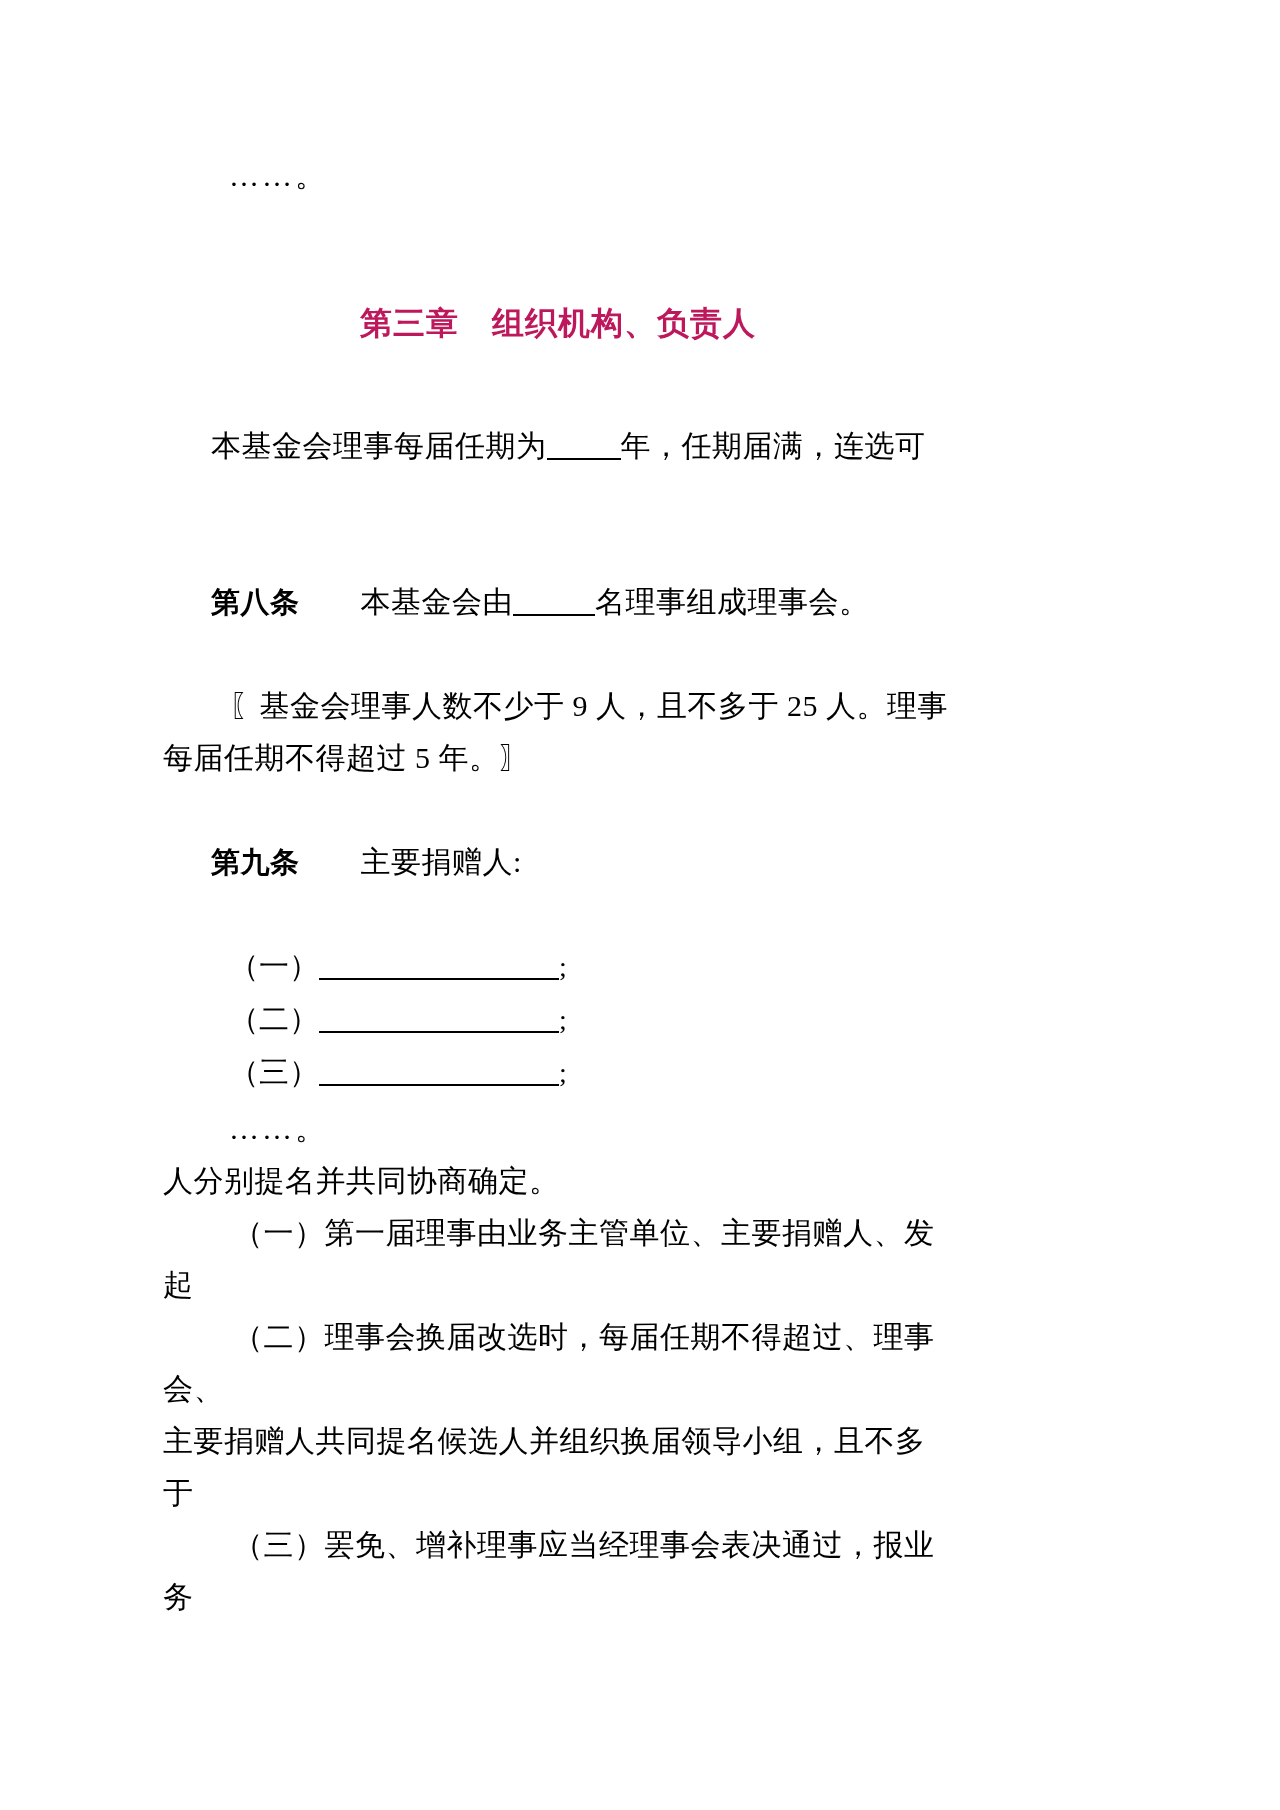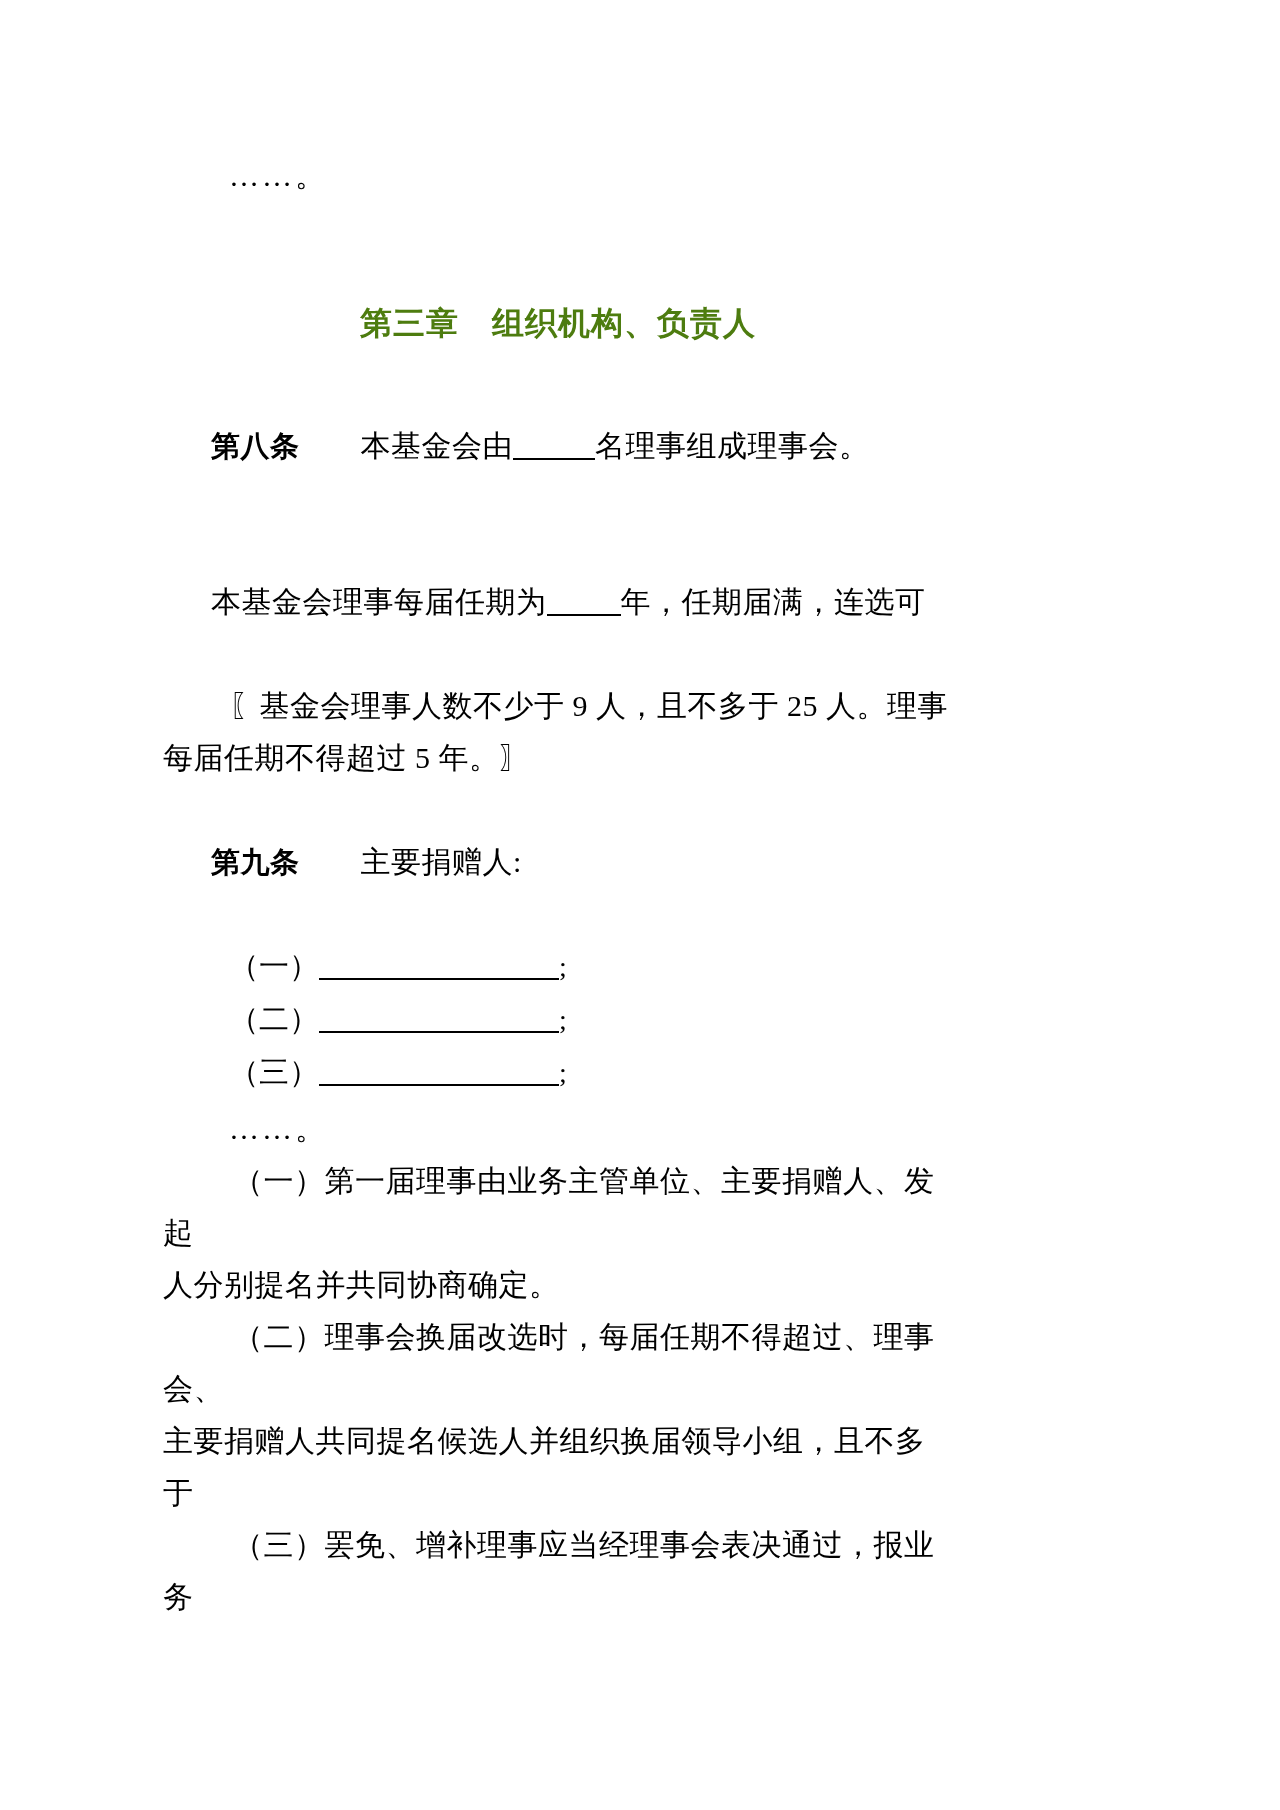--- a/index.html
+++ b/index.html
@@ -48,21 +48,21 @@
   }
 
   
   .chapter-heading {
     text-align: center;
     font-family: "DejaVu Sans", "Liberation Sans", sans-serif;
     font-weight: 700;
     font-size: 32px;
     line-height: 46px;
     letter-spacing: 1px;
-    color: #4d7c0f;
+    color: #be185d;
     white-space: pre;
   }
 
   
   .art-label {
     font-family: "DejaVu Sans", "Liberation Sans", sans-serif;
     font-weight: 700;
     font-size: 29px;
     letter-spacing: 0.5px;
   }
@@ -111,25 +111,25 @@
 
     <div class="ellipsis-row">……。</div>
 
     <div class="sp-after-ell"></div>
 
     <div class="chapter-heading">第三章　组织机构、负责人</div>
 
     <div class="sp-after-head"></div>
 
     <div class="para indent2">
-      <span class="art-label">第八条</span><span class="art-body">　</span><span class="art-body">　</span><span class="art-body">本基金会由</span><span class="blank blank-sm"></span><span class="art-body">名理事组成理事会。</span>
+      <span class="art-body">本基金会理事每届任期为</span><span class="blank blank-md"></span><span class="art-body">年，任期届满，连选可</span>
     </div>
 
     <div class="para indent2">
-      <span class="art-body">本基金会理事每届任期为</span><span class="blank blank-md"></span><span class="art-body">年，任期届满，连选可</span>
+      <span class="art-label">第八条</span><span class="art-body">　</span><span class="art-body">　</span><span class="art-body">本基金会由</span><span class="blank blank-sm"></span><span class="art-body">名理事组成理事会。</span>
     </div>
 
 
     <div class="para indent2">〖基金会理事人数不少于 9 人，且不多于 25 人。理事</div>
     <div class="para">每届任期不得超过 5 年。〗</div>
 
     <div class="para indent2">
       <span class="art-label">第九条</span><span class="art-body">　</span><span class="art-body">　</span><span class="art-body">主要捐赠人:</span>
     </div>
 
@@ -145,22 +145,22 @@
       <span class="paren">（三）</span><span class="blank blank-lg"></span><span class="semi">;</span>
     </div>
 
     <div class="sp-small"></div>
 
     <div class="ellipsis-row">……。</div>
 
     <div class="sp-tiny"></div>
 
 
+    <div class="para">人分别提名并共同协商确定。</div>
     <div class="para indent-n">（一）第一届理事由业务主管单位、主要捐赠人、发起</div>
-    <div class="para">人分别提名并共同协商确定。</div>
 
     <div class="para indent-n">（二）理事会换届改选时，每届任期不得超过、理事会、</div>
     <div class="para">主要捐赠人共同提名候选人并组织换届领导小组，且不多于</div>
 
     <div class="para indent-n">（三）罢免、增补理事应当经理事会表决通过，报业务</div>
 
   </div>
 </div>
 
 </body></html>

